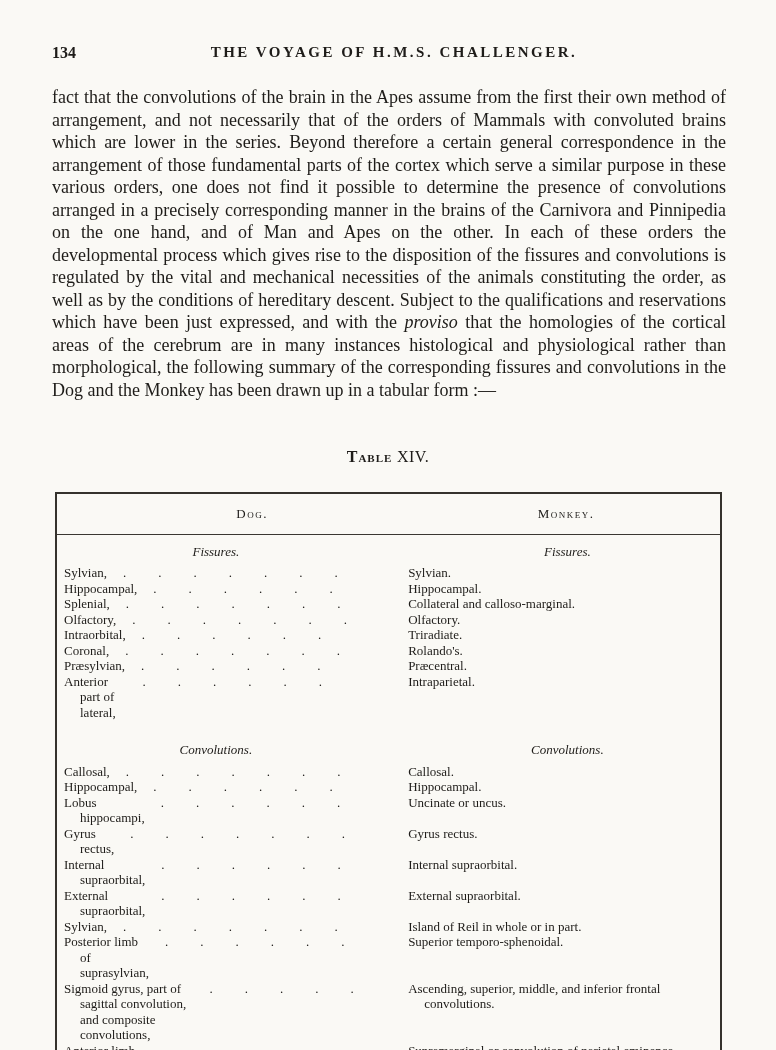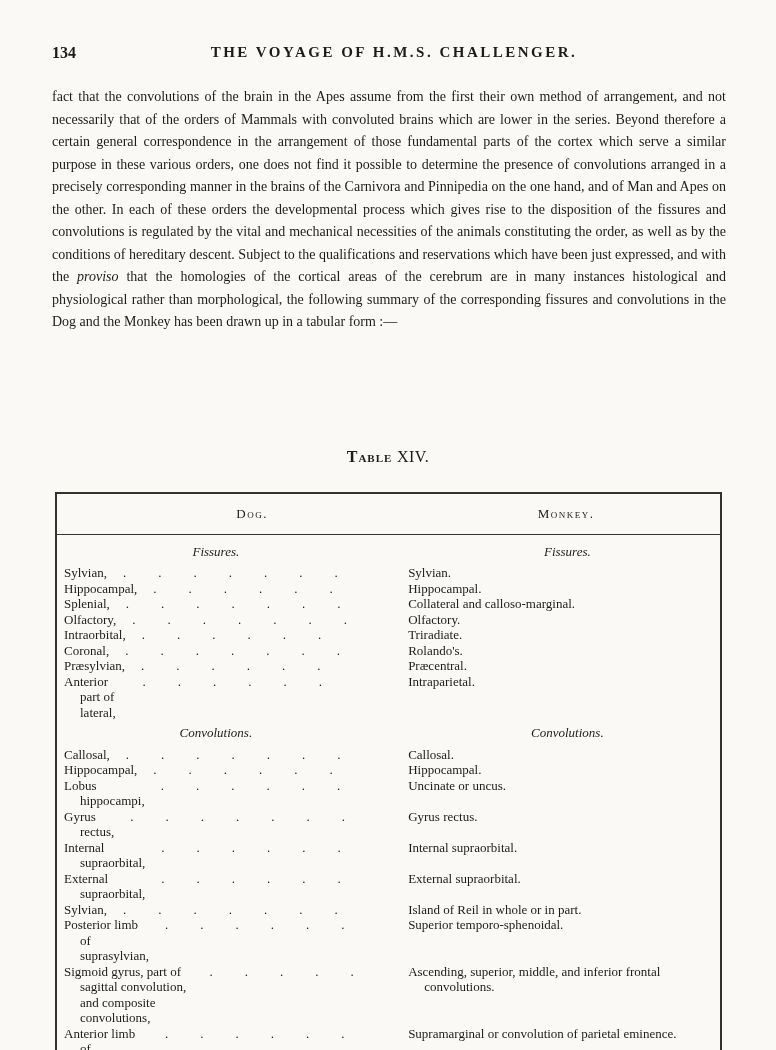--- a/index.html
+++ b/index.html
@@ -21,21 +21,21 @@
   .runtitle {
     text-align: center;
     font-size: 15px; font-weight: 700;
     letter-spacing: 2.5px;
     white-space: nowrap;
   }
 
   
   .bodytext {
     position: absolute; top: 86px; left: 52px; width: 674px;
-    font-size: 14px;
+    font-size: 18px;
     line-height: 22.5px;
     text-align: justify;
   }
   .bodytext em { font-style: italic; }
 
   
   .caption {
     position: absolute; top: 448px; left: 0; right: 0;
     text-align: center;
     font-size: 16px;
@@ -53,21 +53,21 @@
     padding-bottom: 16px;
   }
   .thead { display: flex; padding: 12px 0 12px; margin-left: 35px; }
   .thead .col { font-variant: small-caps; letter-spacing: 1.5px; font-size: 13px; text-align: center; }
   .col-dog { width: 51%; }
   .col-monkey { width: 49%; }
   .headrule { border-top: 1.5px solid #3a3732; }
 
   .sectionhead { display: flex; margin: 9px 0 6px; gap: 40px; }
   .sectionhead .col { text-align: center; font-style: italic; }
-  .sectionhead.second { margin-top: 5px; }
+  .sectionhead.second { margin-top: 22px; }
 
   .trow { display: flex; }
   .dogcell {
     width: 51%;
     display: flex;
     align-items: baseline;
     padding-left: 7px;
     padding-right: 42px;
     min-width: 0;
   }

